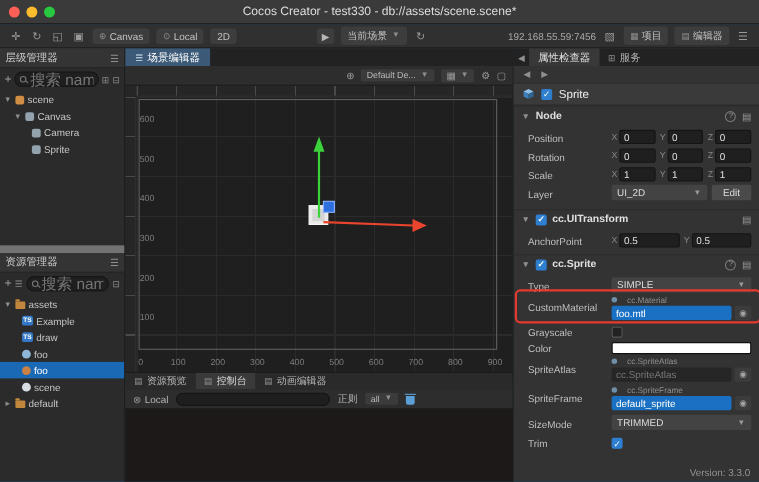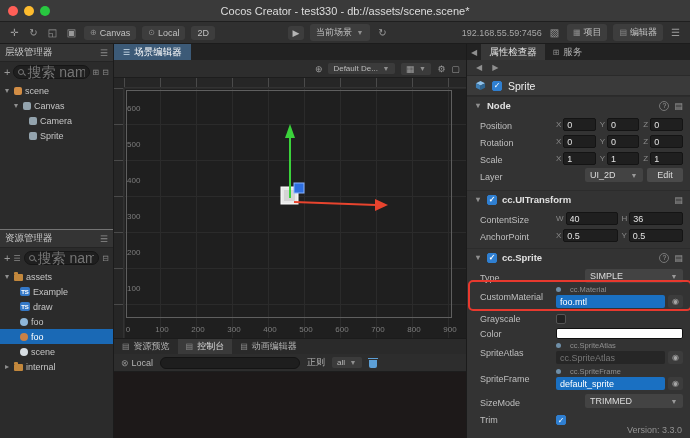--- a/index.html
+++ b/index.html
@@ -27,21 +27,21 @@
 
   
   .main { flex:1; display:flex; min-height:0; }
   .col-left { width:114px; flex:none; display:flex; flex-direction:column; background:#2b2b2b; border-right:1px solid #1b1b1b; }
   .col-center { width:353px; flex:none; display:flex; flex-direction:column; background:#262626; border-right:1px solid #1b1b1b; }
   .col-right { width:223px; flex:none; display:flex; flex-direction:column; background:#333333; }
 
   
   .panel-h { height:18px; background:#343434; border-bottom:1px solid #242424; display:flex; align-items:center; justify-content:space-between; padding:0 5px; color:#cccccc; font-size:9.5px; flex:none; }
   .panel-h .menu { color:#8f8f8f; font-size:9px; }
-  .hierarchy { height:186px; flex:none; display:flex; flex-direction:column; border-bottom:1px solid #737373; }
+  .hierarchy { height:186px; flex:none; display:flex; flex-direction:column; border-bottom:7px solid #737373; }
   .assets { flex:1; display:flex; flex-direction:column; min-height:0; }
   .searchrow { height:20px; display:flex; align-items:center; gap:3px; padding:0 4px; flex:none; }
   .plus { color:#9a9a9a; font-size:11px; }
   .searchbox { flex:1; min-width:0; height:14px; background:#1f1f1f; border:1px solid #161616; border-radius:7px; display:flex; align-items:center; padding:0 4px; gap:3px; }
   .mag { width:6px; height:6px; border:1px solid #777; border-radius:50%; position:relative; flex:none; }
   .mag::after { content:""; position:absolute; width:3px; height:1px; background:#777; right:-3px; bottom:-1px; transform:rotate(45deg); }
   .searchbox input { flex:1; min-width:0; background:transparent; border:none; outline:none; color:#bbb; font-size:14px; font-family:"Liberation Sans",sans-serif; }
   .srch-ico { color:#8a8a8a; font-size:8px; }
   .tree { flex:1; overflow:hidden; padding-top:1px; }
   .trow { height:15px; display:flex; align-items:center; gap:3px; color:#c5c5c5; font-size:9px; padding-right:2px; cursor:default; white-space:nowrap; }
@@ -105,21 +105,21 @@
   .sect { height:18px; display:flex; align-items:center; gap:5px; padding:0 7px; border-top:1px solid #2c2c2c; color:#e0e0e0; font-size:9.5px; font-weight:bold; }
   .sect .spacer { flex:1; }
   .help-ico { width:10px; height:10px; border:1px solid #777; border-radius:50%; color:#999; font-size:7px; display:flex; align-items:center; justify-content:center; font-weight:normal; }
   .book-ico { color:#999; font-size:9px; font-weight:normal; }
   .prow { height:17px; display:flex; align-items:flex-end; padding:0 7px 0 13px; }
   .plabel { width:76px; flex:none; color:#bfbfbf; font-size:9px; overflow:hidden; white-space:nowrap; }
   .pvals { flex:1; min-width:0; display:flex; align-items:center; gap:4px; }
   .cell { flex:1; min-width:0; display:flex; align-items:center; gap:2px; }
   .axis { color:#8a8a8a; font-size:8px; flex:none; }
   .num { flex:1; min-width:0; width:100%; height:13px; background:#1f1f1f; border:1px solid #141414; border-radius:2px; color:#e3e3e3; font-size:9px; padding:0 3px; outline:none; font-family:"Liberation Sans",sans-serif; }
-  .dd { flex:1; min-width:0; height:14px; background:#434343; border-radius:2px; display:flex; align-items:center; justify-content:space-between; padding:0 5px; color:#dddddd; font-size:9px;margin-left:29px; }
+  .dd { flex:1; min-width:0; height:14px; background:#434343; border-radius:2px; display:flex; align-items:center; justify-content:space-between; padding:0 5px; color:#dddddd; font-size:9px; }
   .dd .caret { font-size:7px; color:#9a9a9a; }
   .btn-edit { width:36px; height:14px; flex:none; background:#4a4a4a; border-radius:2px; color:#dddddd; font-size:9px; display:flex; align-items:center; justify-content:center; }
   .cb { width:10px; height:10px; background:#222; border:1px solid #555; border-radius:2px; flex:none; display:flex; align-items:center; justify-content:center; }
   .cb.checked { background:#2f7fd1; border-color:#2f7fd1; color:#fff; font-size:8px; }
   .colorbar { flex:1; height:11px; background:#ffffff; border:1px solid #111; border-radius:2px; }
   .prow.asset { height:26px; align-items:stretch; padding-top:1px; }
   .prow.asset .plabel { align-self:center; }
   .assetcol { flex:1; min-width:0; display:flex; flex-direction:column; justify-content:center; gap:1px; }
   .asset-type { display:flex; align-items:center; gap:9px; color:#8f8f8f; font-size:7.5px; height:9px; }
   .asset-type .dot { width:5px; height:5px; border-radius:50%; background:#6f8fa8; flex:none; }
@@ -260,21 +260,21 @@
             <span class="ic-mtl"></span>
             <span>foo</span>
           </div>
           <div class="trow" style="padding-left:20px;">
             <span class="ic-scene"></span>
             <span>scene</span>
           </div>
           <div class="trow" style="padding-left:3px;">
             <span class="caret">▸</span>
             <span class="ic-folder"></span>
-            <span>internal</span>
+            <span>default</span>
           </div>
         </div>
       </div>
     </div>
 
     <div class="col-center">
       <div class="center-tabs">
         <div class="scene-tab">
           <span class="menu">☰</span>
           <span>场景编辑器</span>
@@ -456,33 +456,20 @@
         <div class="gap8"></div>
 
         <div class="sect">
           <span class="caret">▾</span>
           <span class="cb checked">✓</span>
           <span>cc.UITransform</span>
           <span class="spacer"></span>
           <span class="book-ico">▤</span>
         </div>
         <div class="prow">
-          <span class="plabel">ContentSize</span>
-          <div class="pvals">
-            <div class="cell">
-                <span class="axis">W</span>
-                <input class="num" value="40" style="">
-              </div>
-            <div class="cell">
-                <span class="axis">H</span>
-                <input class="num" value="36" style="">
-              </div>
-          </div>
-        </div>
-        <div class="prow">
           <span class="plabel">AnchorPoint</span>
           <div class="pvals">
             <div class="cell">
                 <span class="axis">X</span>
                 <input class="num" value="0.5" style="">
               </div>
             <div class="cell">
                 <span class="axis">Y</span>
                 <input class="num" value="0.5" style="">
               </div>

